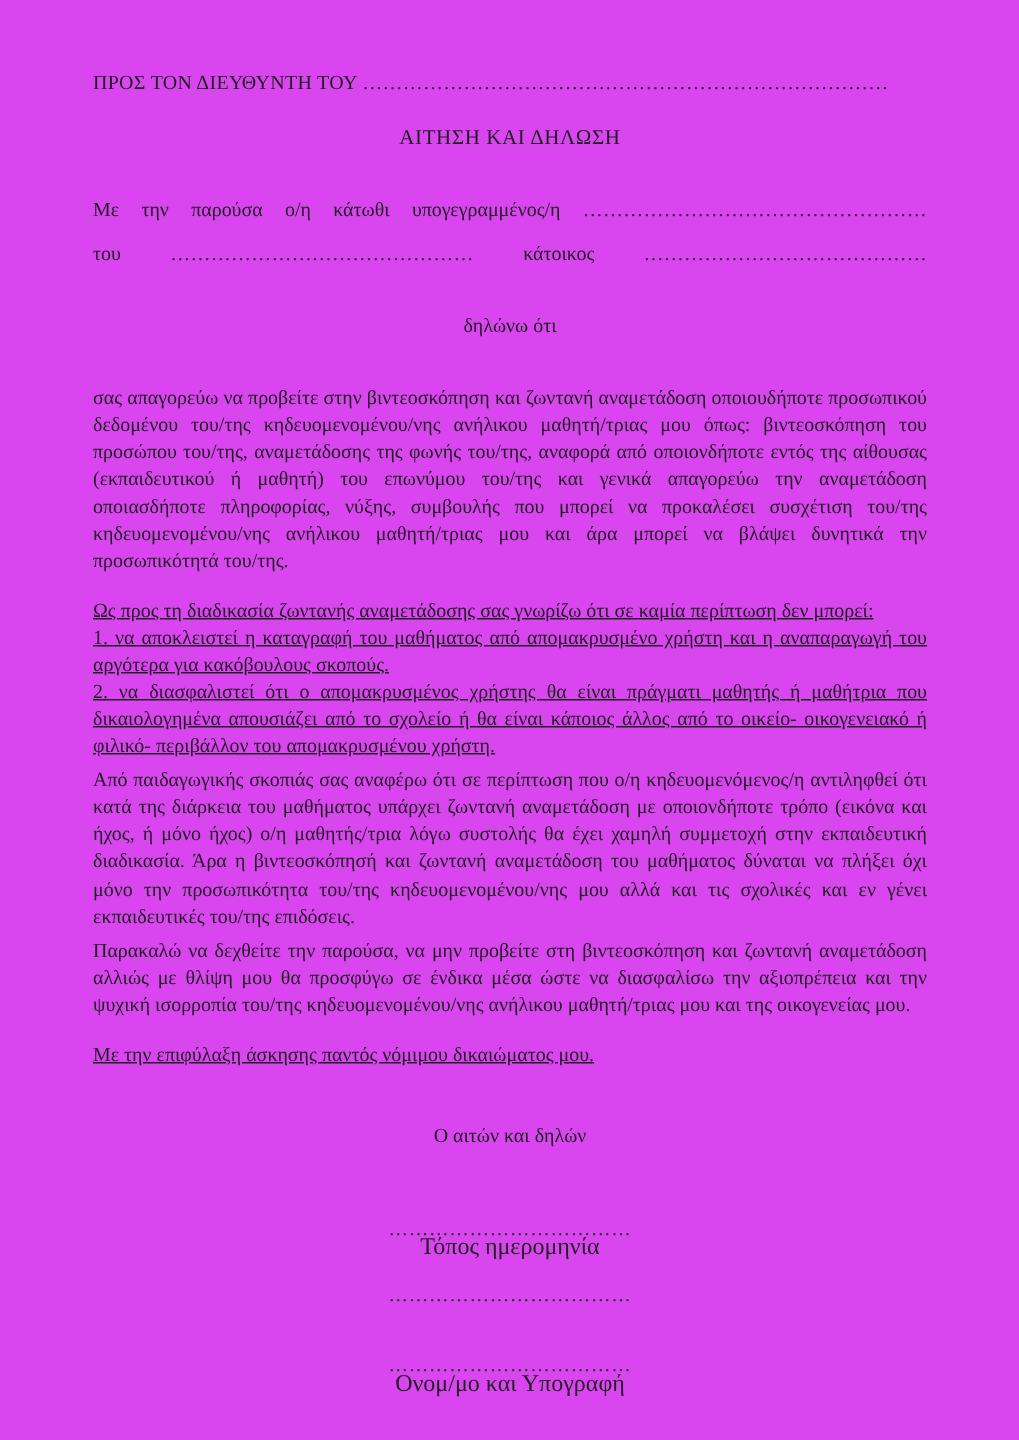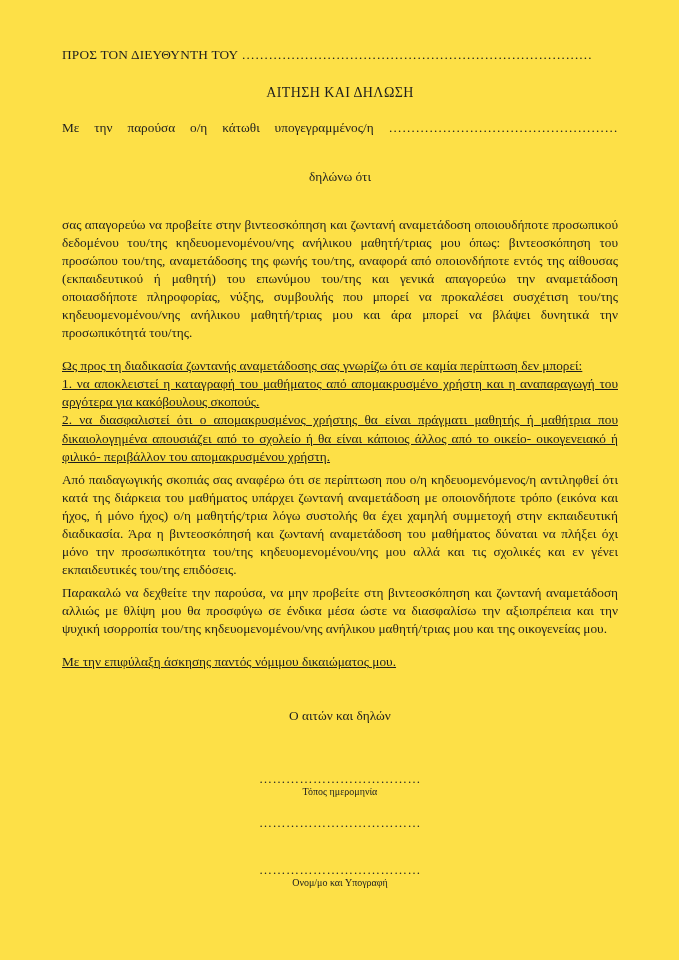--- a/index.html
+++ b/index.html
@@ -1,40 +1,40 @@
 <!DOCTYPE html>
 <html lang="el"><head>
 <meta charset="utf-8">
 <style>
   html, body { margin: 0; padding: 0; background: #ffffff; }
   .page {
     position: relative;
     width: 679px;
     height: 960px;
     box-sizing: border-box;
-    background: #fde047;
+    background: #d946ef;
     padding: 46px 61px 0 62px;
     font-family: "Liberation Serif", "DejaVu Serif", serif;
     font-size: 13.3px;
     line-height: 1.36;
     color: #1e1e1e;
     overflow: hidden;
   }
   .recipient-line {
     white-space: nowrap;
     overflow: hidden;
     letter-spacing: 0.2px;
   }
   .doc-title {
     text-align: center;
     margin-top: 19px;
     font-size: 14px;
     letter-spacing: 0.4px;
   }
-  .intro { margin-top: 12px; }
+  .intro { margin-top: 24px; }
   .intro-line {
     text-align: justify;
     text-align-last: justify;
     line-height: 28.5px;
     overflow: hidden;
     white-space: normal;
   }
   .decl-heading {
     text-align: center;
     margin-top: 25px;
@@ -55,21 +55,21 @@
     margin-top: 46px;
     text-align: center;
   }
   .sig-dots {
     font-size: 13px;
     line-height: 13px;
     letter-spacing: 0.5px;
     color: #2a2a2a;
   }
   .sig-label {
-    font-size: 10px;
+    font-size: 16px;
     line-height: 13px;
     color: #222222;
   }
   .sig-gap-small { margin-top: 18px; }
   .sig-gap-large { margin-top: 34px; }
   .dots { letter-spacing: 0.2px; }
 </style>
 </head>
 <body>
 
@@ -79,20 +79,26 @@
     <span>ΠΡΟΣ ΤΟΝ ΔΙΕΥΘΥΝΤΗ ΤΟΥ</span>
     <span class="dots">……………………………………………………………………</span>
   </div>
 
   <div class="doc-title">ΑΙΤΗΣΗ ΚΑΙ ΔΗΛΩΣΗ</div>
 
   <div class="intro">
     <div class="intro-line">
       <span>Με την παρούσα ο/η κάτωθι υπογεγραμμένος/η</span>
       <span class="dots">……………………………………………</span>
+    </div>
+    <div class="intro-line">
+      <span>του</span>
+      <span class="dots">………………………………………</span>
+      <span>κάτοικος</span>
+      <span class="dots">……………………………………</span>
     </div>
   </div>
 
   <div class="decl-heading">δηλώνω ότι</div>
 
   <div class="para para-first">σας απαγορεύω να προβείτε στην βιντεοσκόπηση και ζωντανή αναμετάδοση οποιουδήποτε προσωπικού δεδομένου του/της κηδευομενομένου/νης ανήλικου μαθητή/τριας μου όπως: βιντεοσκόπηση του προσώπου του/της, αναμετάδοσης της φωνής του/της, αναφορά από οποιονδήποτε εντός της αίθουσας (εκπαιδευτικού ή μαθητή) του επωνύμου του/της και γενικά απαγορεύω την αναμετάδοση οποιασδήποτε πληροφορίας, νύξης, συμβουλής που μπορεί να προκαλέσει συσχέτιση του/της κηδευομενομένου/νης ανήλικου μαθητή/τριας μου και άρα μπορεί να βλάψει δυνητικά την προσωπικότητά του/της.</div>
 
   <div class="list-block">
     <div class="list-line">Ως προς τη διαδικασία ζωντανής αναμετάδοσης σας γνωρίζω ότι σε καμία περίπτωση δεν μπορεί:</div>
     <div class="list-line">1. να αποκλειστεί η καταγραφή του μαθήματος από απομακρυσμένο χρήστη και η αναπαραγωγή του αργότερα για κακόβουλους σκοπούς.</div>

